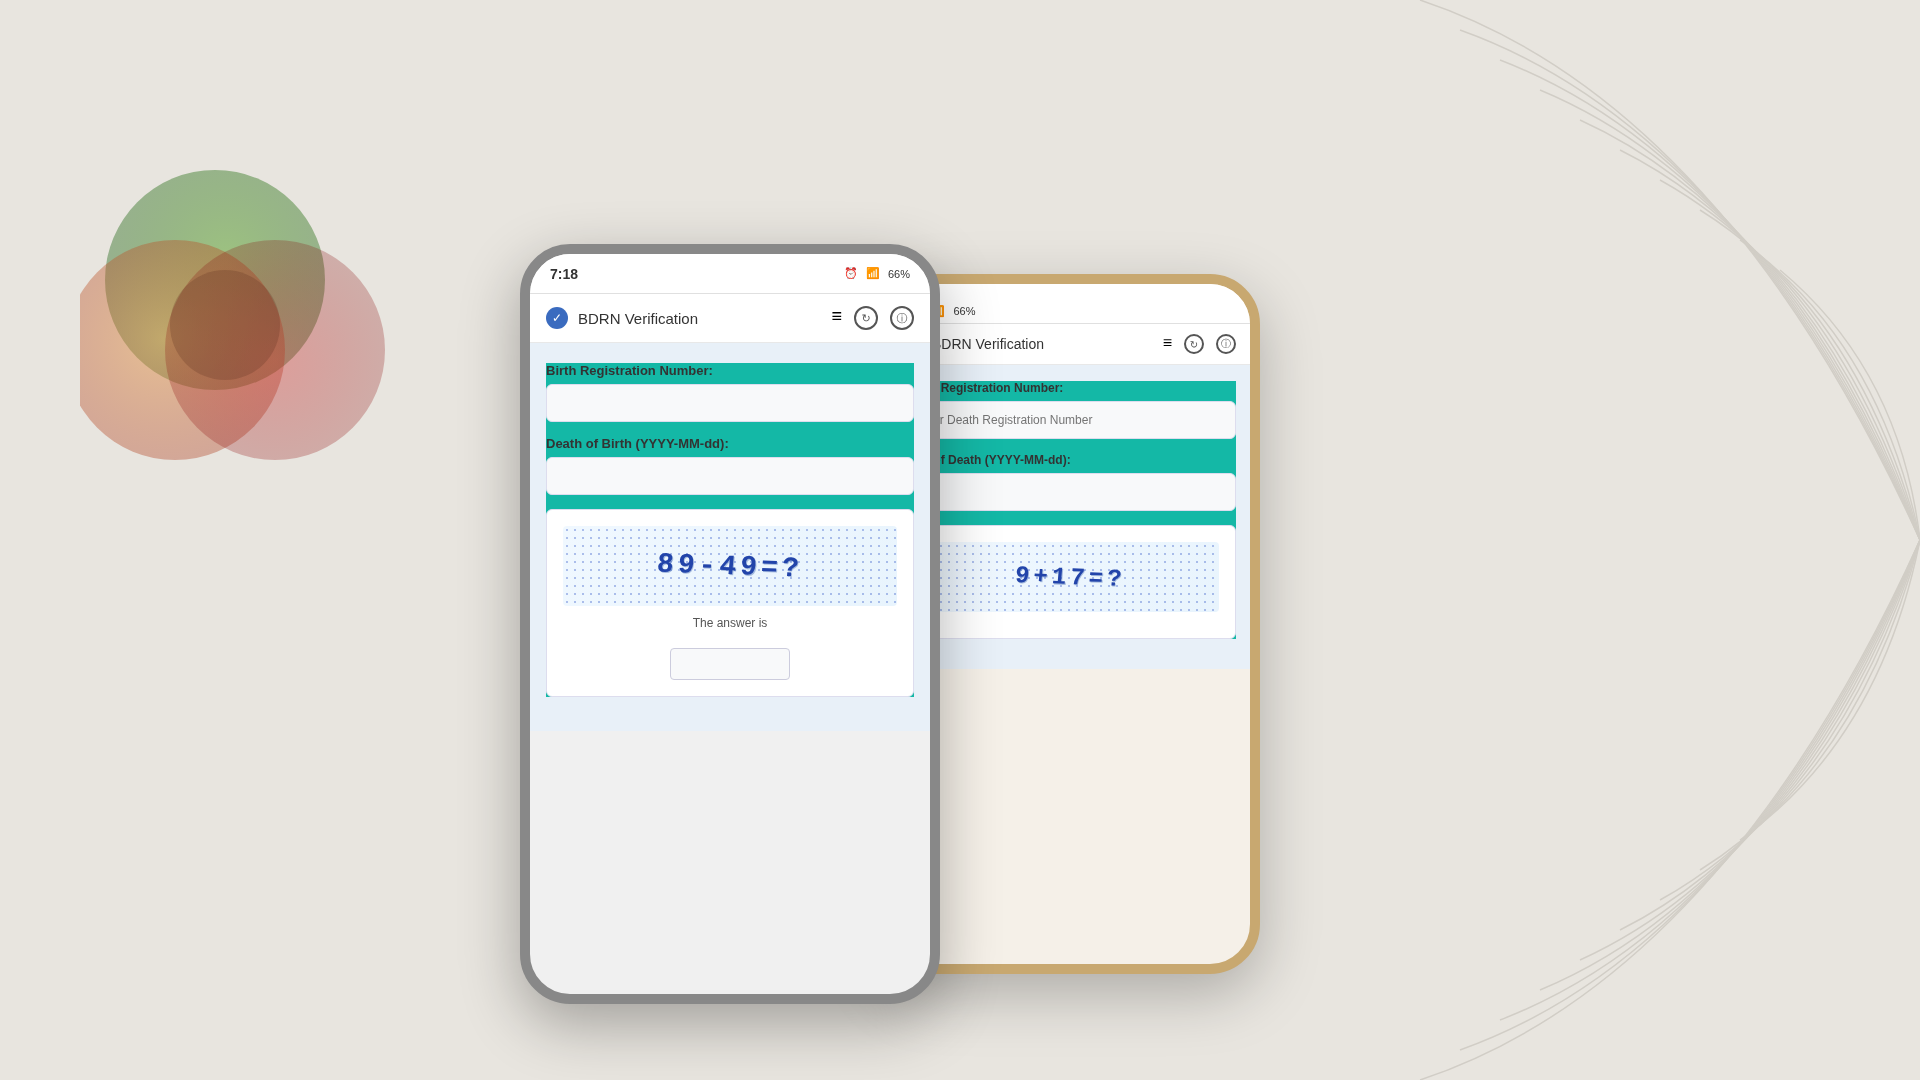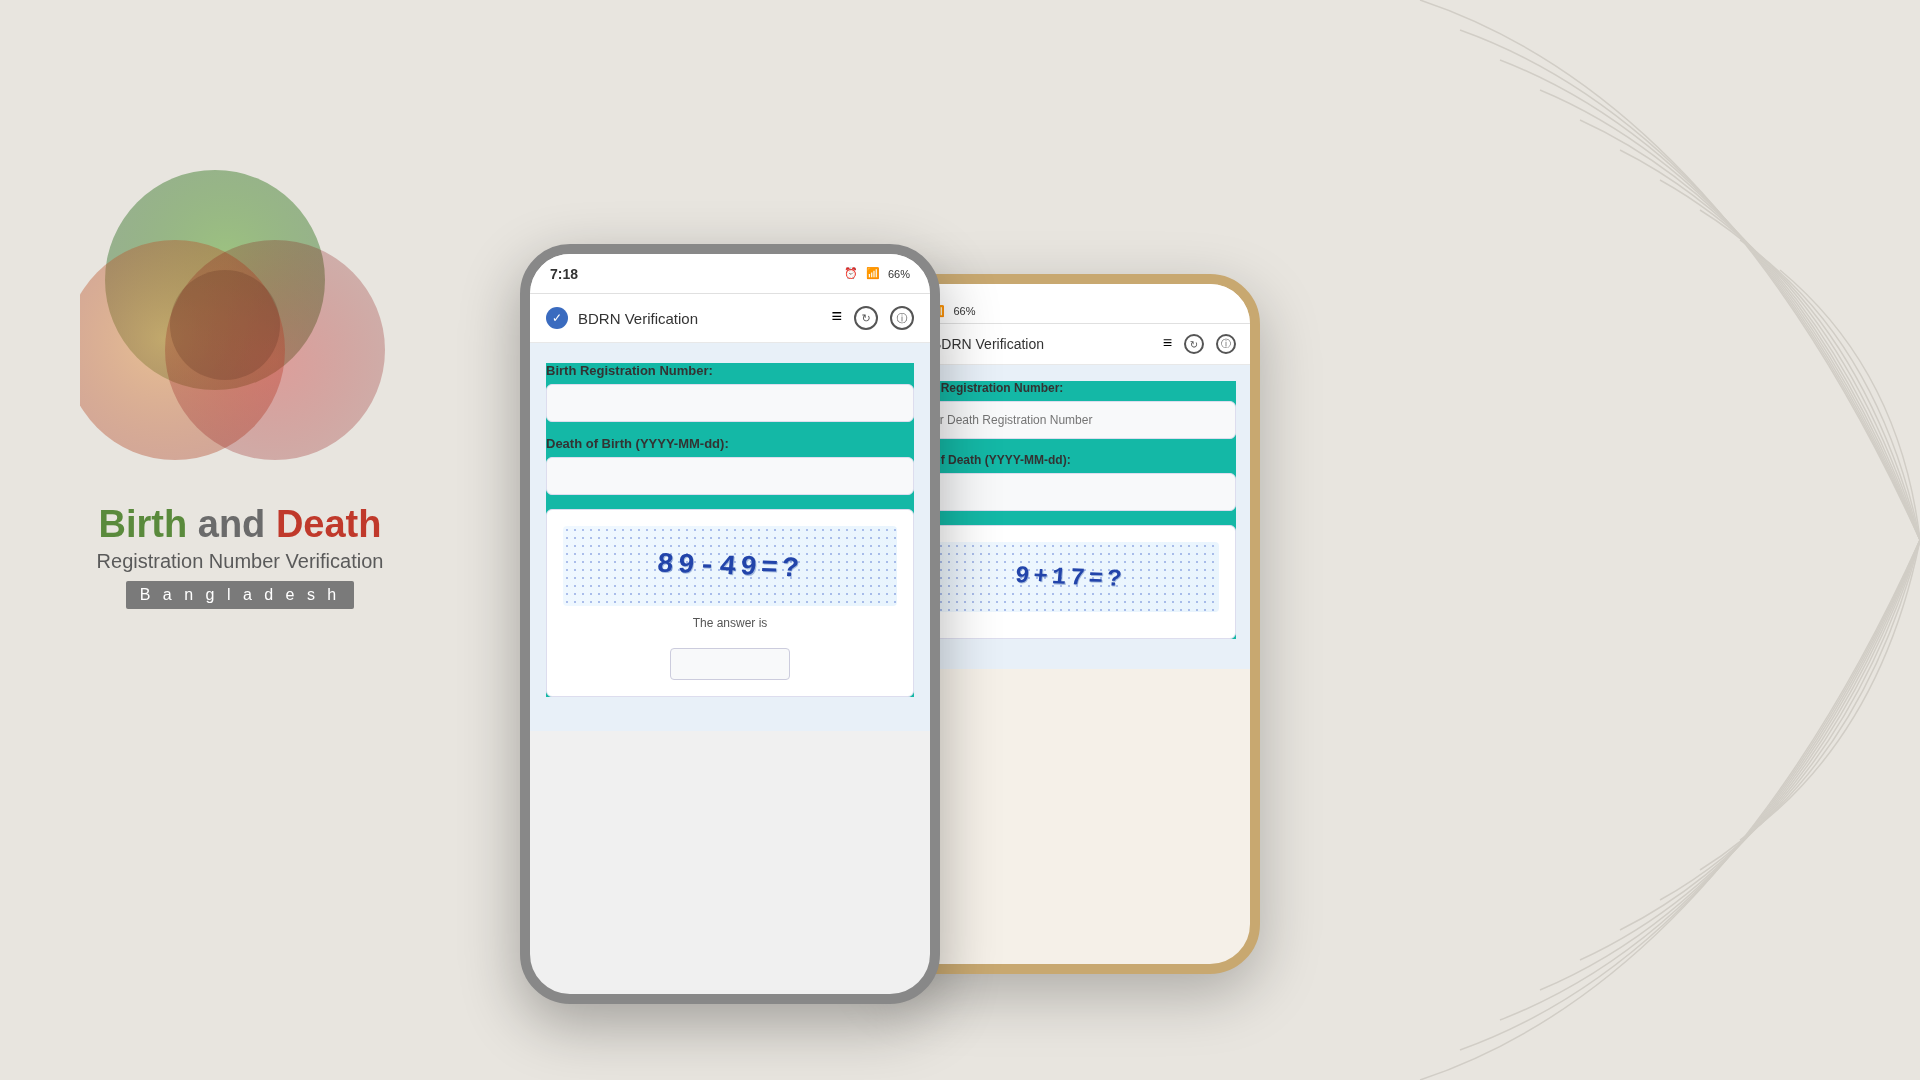--- a/index.html
+++ b/index.html
@@ -352,29 +352,20 @@
       </radialGradient>
     </defs>
 
     <circle cx="135" cy="120" r="110" fill="url(#g2)" opacity="0.85"></circle>
     <circle cx="95" cy="190" r="110" fill="url(#g1)" opacity="0.75"></circle>
     <circle cx="195" cy="190" r="110" fill="url(#g3)" opacity="0.65"></circle>
 
     <circle cx="145" cy="165" r="55" fill="#5a3020" opacity="0.25"></circle>
   </svg>
 
-  <div class="logo-text-container">
-    <div class="logo-title-line1">
-      <span class="birth">Birth</span>
-      <span class="and"> and </span>
-      <span class="death">Death</span>
-    </div>
-    <div class="logo-subtitle">Registration Number Verification</div>
-    <div class="logo-bangladesh">B a n g l a d e s h</div>
-  </div>
 </div>
 
 <div class="phones-container">
 
   <div class="phone-front">
 
     <div class="notch-area">
       <div class="status-bar">
         <span style="font-weight:600;font-size:14px;">7:18</span>
         <div class="status-icons-right">

